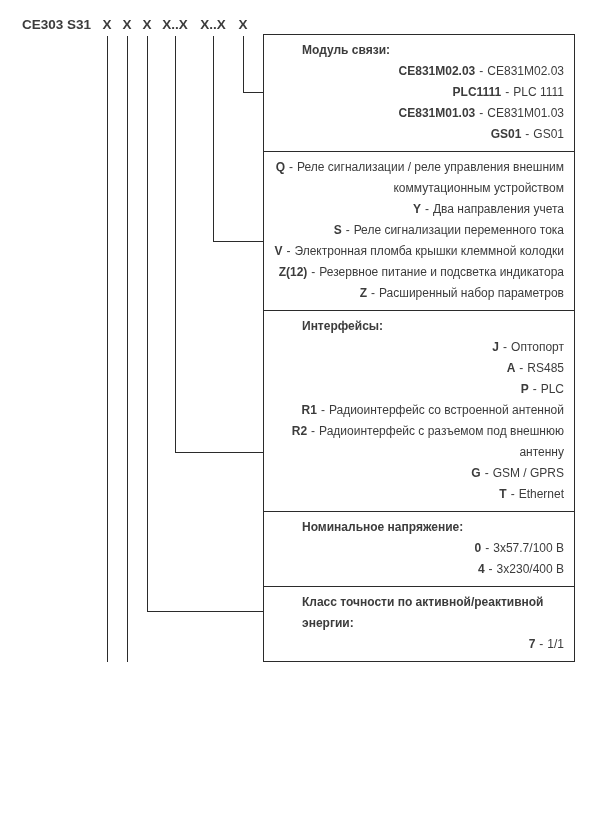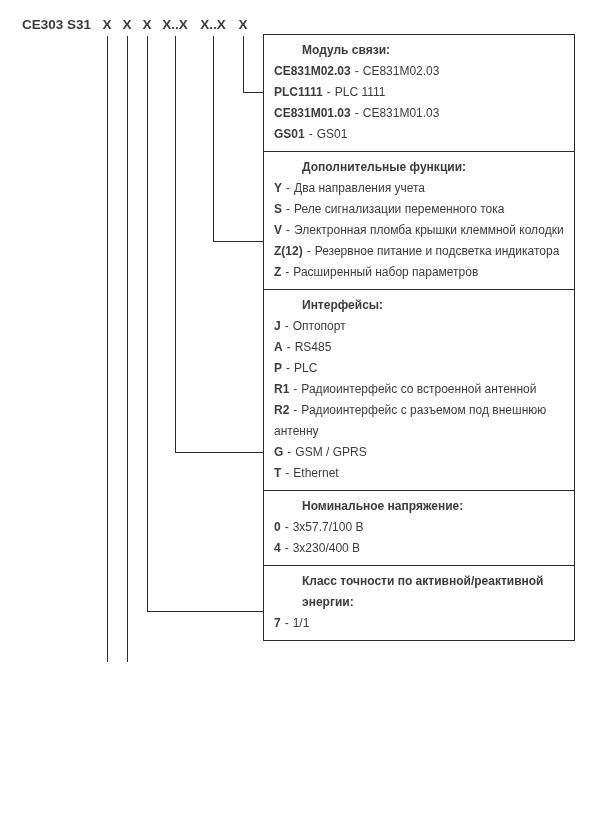--- a/index.html
+++ b/index.html
@@ -28,21 +28,21 @@
   
   .legend{
     position:absolute;left:263px;top:34px;width:312px;
     box-sizing:border-box;
     border:1px solid #2b2b2b;
     background:#ffffff;
   }
   .section{padding:5px 10px 6px 10px;}
   .section + .section{border-top:1px solid #2b2b2b;}
   .heading{font-size:12px;font-weight:bold;line-height:21px;margin-left:28px;}
-  .row{font-size:12px;line-height:21px;}
+  .row{font-size:12px;line-height:21px;text-align:right;}
   .code{font-weight:bold;}
   .sep{margin:0 4px;}
 </style>
 </head>
 <body>
 
 <div class="canvas">
 
   <span class="title-prefix">CE303 S31</span>
   <span class="pos-token" style="left:107px">X</span>
@@ -74,21 +74,21 @@
 
     <div class="section">
       <div class="heading">Модуль связи:</div>
       <div class="row"><span class="code">CE831M02.03</span><span class="sep">-</span><span class="desc">CE831M02.03</span></div>
       <div class="row"><span class="code">PLC1111</span><span class="sep">-</span><span class="desc">PLC 1111</span></div>
       <div class="row"><span class="code">CE831M01.03</span><span class="sep">-</span><span class="desc">CE831M01.03</span></div>
       <div class="row"><span class="code">GS01</span><span class="sep">-</span><span class="desc">GS01</span></div>
     </div>
 
     <div class="section">
-      <div class="heading">Дополнительные функции:</div>
+      <div class="row"><span class="code">Q</span><span class="sep">-</span><span class="desc">Реле сигнализации / реле управления внешним коммутационным устройством</span></div>
       <div class="row"><span class="code">Y</span><span class="sep">-</span><span class="desc">Два направления учета</span></div>
       <div class="row"><span class="code">S</span><span class="sep">-</span><span class="desc">Реле сигнализации переменного тока</span></div>
       <div class="row"><span class="code">V</span><span class="sep">-</span><span class="desc">Электронная пломба крышки клеммной колодки</span></div>
       <div class="row"><span class="code">Z(12)</span><span class="sep">-</span><span class="desc">Резервное питание и подсветка индикатора</span></div>
       <div class="row"><span class="code">Z</span><span class="sep">-</span><span class="desc">Расширенный набор параметров</span></div>
     </div>
 
     <div class="section">
       <div class="heading">Интерфейсы:</div>
       <div class="row"><span class="code">J</span><span class="sep">-</span><span class="desc">Оптопорт</span></div>

